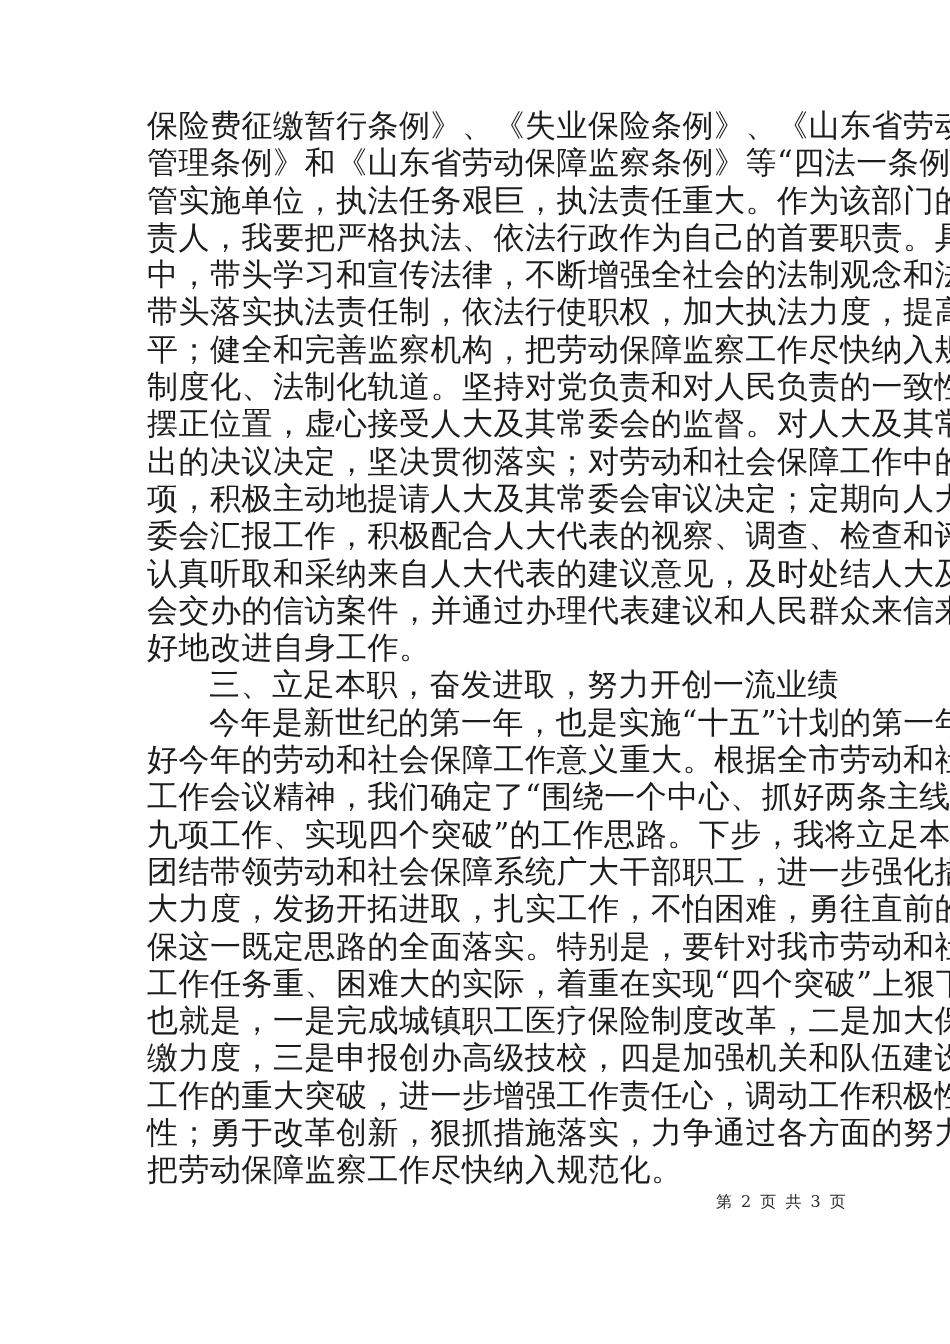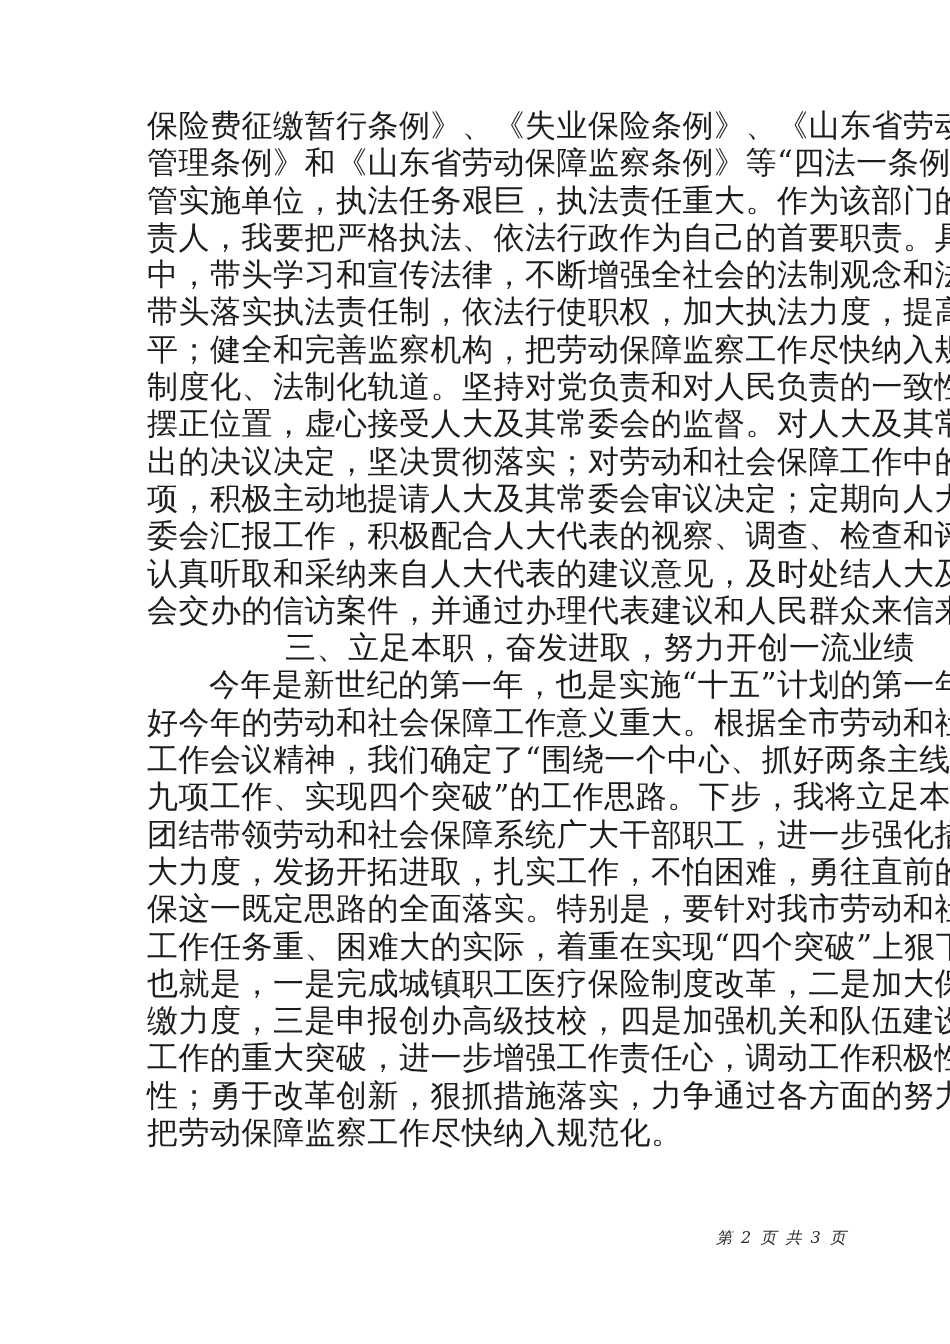--- a/index.html
+++ b/index.html
@@ -24,31 +24,29 @@
     font-size: 31px;
     line-height: 37.3px;
   }
   .text-line {
     white-space: nowrap;
     height: 37.3px;
     letter-spacing: 0.5px;
   }
   .text-line.indent {
     padding-left: 62px;
-    text-align: right;
   }
   .page-footer {
     position: absolute;
     left: 716px;
-    top: 1228px;
+    top: 1192px;
     color: #2a2a2a;
     font-size: 16px;
     letter-spacing: 2px;
     white-space: nowrap;
-    font-style: italic;
   }
 </style>
 </head>
 <body>
 
 <div class="page">
   <div class="text-block">
       <div class="text-line">保险费征缴暂行条例》、《失业保险条例》、《山东省劳动力市场</div>
       <div class="text-line">管理条例》和《山东省劳动保障监察条例》等“四法一条例”的主</div>
       <div class="text-line">管实施单位，执法任务艰巨，执法责任重大。作为该部门的主要负</div>
@@ -56,20 +54,21 @@
       <div class="text-line">中，带头学习和宣传法律，不断增强全社会的法制观念和法律意识；</div>
       <div class="text-line">带头落实执法责任制，依法行使职权，加大执法力度，提高执法水</div>
       <div class="text-line">平；健全和完善监察机构，把劳动保障监察工作尽快纳入规范化、</div>
       <div class="text-line">制度化、法制化轨道。坚持对党负责和对人民负责的一致性，自觉</div>
       <div class="text-line">摆正位置，虚心接受人大及其常委会的监督。对人大及其常委会作</div>
       <div class="text-line">出的决议决定，坚决贯彻落实；对劳动和社会保障工作中的重大事</div>
       <div class="text-line">项，积极主动地提请人大及其常委会审议决定；定期向人大及其常</div>
       <div class="text-line">委会汇报工作，积极配合人大代表的视察、调查、检查和评议活动，</div>
       <div class="text-line">认真听取和采纳来自人大代表的建议意见，及时处结人大及其常委</div>
       <div class="text-line">会交办的信访案件，并通过办理代表建议和人民群众来信来访，更</div>
+      <div class="text-line">好地改进自身工作。</div>
       <div class="text-line indent">三、立足本职，奋发进取，努力开创一流业绩</div>
       <div class="text-line indent">今年是新世纪的第一年，也是实施“十五”计划的第一年，做</div>
       <div class="text-line">好今年的劳动和社会保障工作意义重大。根据全市劳动和社会保障</div>
       <div class="text-line">工作会议精神，我们确定了“围绕一个中心、抓好两条主线、做好</div>
       <div class="text-line">九项工作、实现四个突破”的工作思路。下步，我将立足本职岗位，</div>
       <div class="text-line">团结带领劳动和社会保障系统广大干部职工，进一步强化措施，加</div>
       <div class="text-line">大力度，发扬开拓进取，扎实工作，不怕困难，勇往直前的精神确</div>
       <div class="text-line">保这一既定思路的全面落实。特别是，要针对我市劳动和社会保障</div>
       <div class="text-line">工作任务重、困难大的实际，着重在实现“四个突破”上狠下功夫。</div>
       <div class="text-line">也就是，一是完成城镇职工医疗保险制度改革，二是加大保险费收</div>

